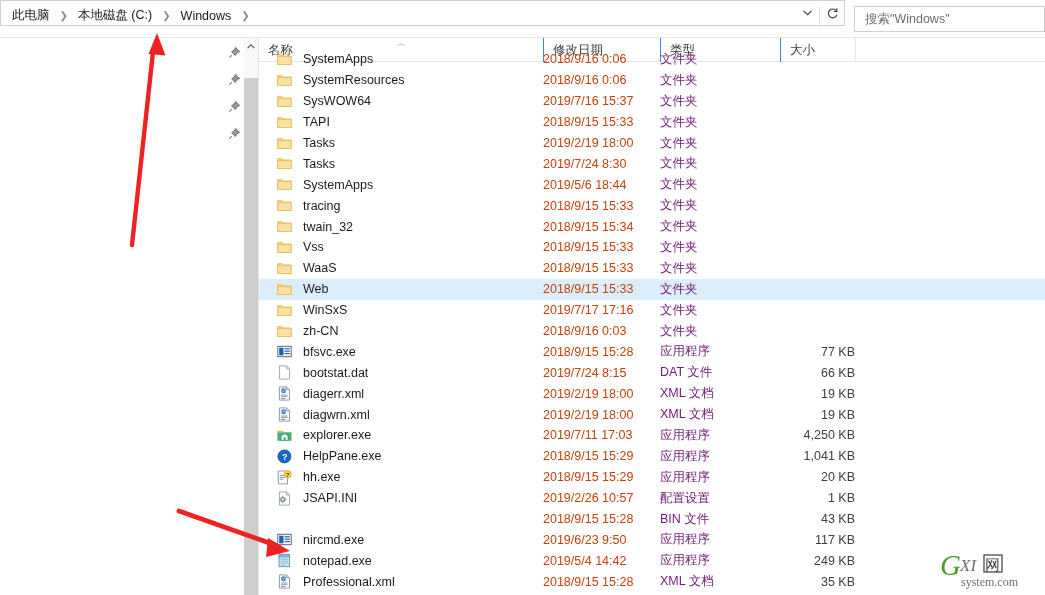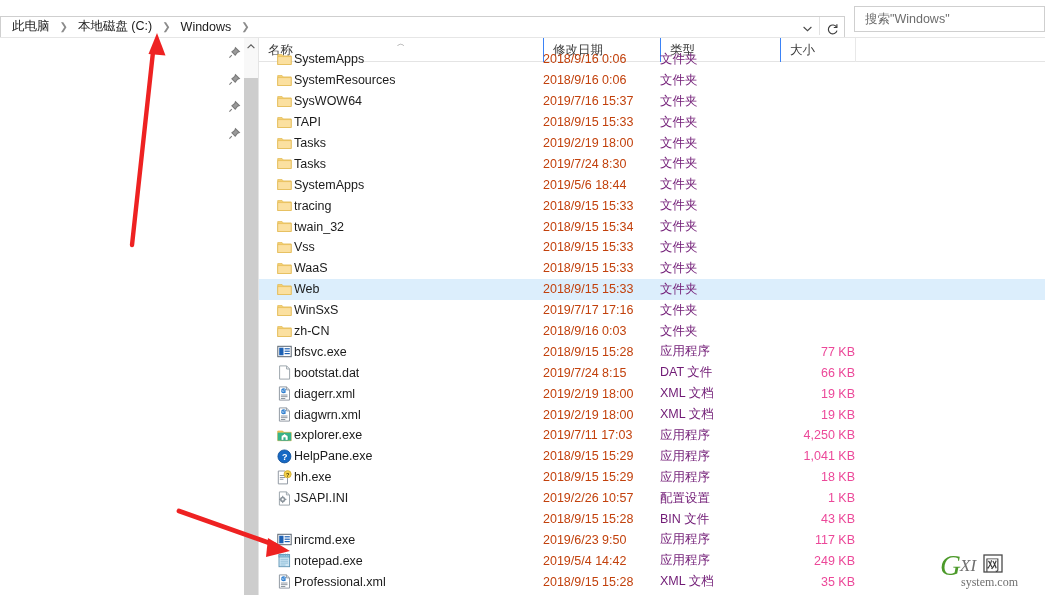--- a/index.html
+++ b/index.html
@@ -14,23 +14,23 @@
     position: relative;
   }
 
   
   #addressbar {
     position: absolute; left: 0; top: 0; width: 1045px; height: 38px;
     background: #ffffff;
     display: flex; align-items: center;
   }
   #addressbar .abar-inner {
-    position: absolute; left: 0; top: 16px; width: 845px; height: 26px;
+    position: absolute; left: 0; top: 0; width: 845px; height: 26px;
     border: 1px solid #cfcfcf; background: #ffffff;
-    display: flex; align-items: flex-start;
+    display: flex; align-items: flex-end;
   }
   .crumbs { display: flex; align-items: center; padding-left: 8px; flex: 1; }
   .crumb {
     font-size: 12.5px; color: #1a1a1a; padding: 1px 3px; white-space: nowrap;
     cursor: default;
   }
   .crumb-sep {
     color: #8b8b8b; font-size: 10px; padding: 0 7px; user-select: none;
   }
   .abar-btn {
@@ -115,27 +115,27 @@
 
   #rows { position: absolute; left: 0; top: 24px; width: 786px; }
   .row {
     position: relative; height: 20.9px; width: 786px;
     display: flex; align-items: center;
     font-size: 12.5px; color: #1b1b1b;
   }
   .row.sel { background: #dceefc; }
   .c-name {
     position: absolute; left: 18px; width: 265px; height: 20.9px;
-    display: flex; align-items: center; gap: 2px; overflow: hidden;
+    display: flex; align-items: center; gap: 11px; overflow: hidden;
   }
   .c-date { position: absolute; left: 284px; width: 117px; color: #c2410c; }
   .c-type { position: absolute; left: 401px; width: 120px; color: #701a75; }
   .c-size {
     position: absolute; left: 521px; width: 75px; text-align: right;
-    color: #ec4899;
+    color: #404040;
   }
   .nm { white-space: nowrap; overflow: hidden; }
 
   
   .ico { width: 15px; height: 15px; flex: 0 0 15px; position: relative; }
   .ico svg { display: block; }
 
   
   #annotations {
     position: absolute; left: 0; top: 0; width: 1045px; height: 595px;
@@ -553,21 +553,21 @@
               <rect x="2.8" y="7.0" width="5.2" height="0.8" fill="#7a8490"></rect>
               <rect x="2.8" y="8.8" width="3.6" height="0.8" fill="#7a8490"></rect>
               <circle cx="10.6" cy="4.2" r="3.6" fill="#f4d14a" stroke="#c9a52c" stroke-width="0.7"></circle>
               <text x="8.9" y="6.6" font-family="Liberation Sans, sans-serif" font-size="5.4" font-weight="bold" fill="#4a3a06">?</text>
             </svg>
           </span>
           <span class="nm">hh.exe</span>
         </div>
         <div class="c-date">2018/9/15 15:29</div>
         <div class="c-type">应用程序</div>
-        <div class="c-size">18 KB</div>
+        <div class="c-size">20 KB</div>
       </div>
       <div class="row">
         <div class="c-name">
           <span class="ico">
             <svg width="15" height="15" viewBox="0 0 15 15">
               <path d="M2.4 0.9 h7 l3.1 3 v10.2 h-10.1 z" fill="#ffffff" stroke="#9aa3ab" stroke-width="0.95"></path>
               <path d="M9.4 0.9 v3 h3.1" fill="none" stroke="#9aa3ab" stroke-width="0.95"></path>
               <g fill="#8b949c">
                 <circle cx="5.7" cy="8.4" r="2.7"></circle>
               </g>

